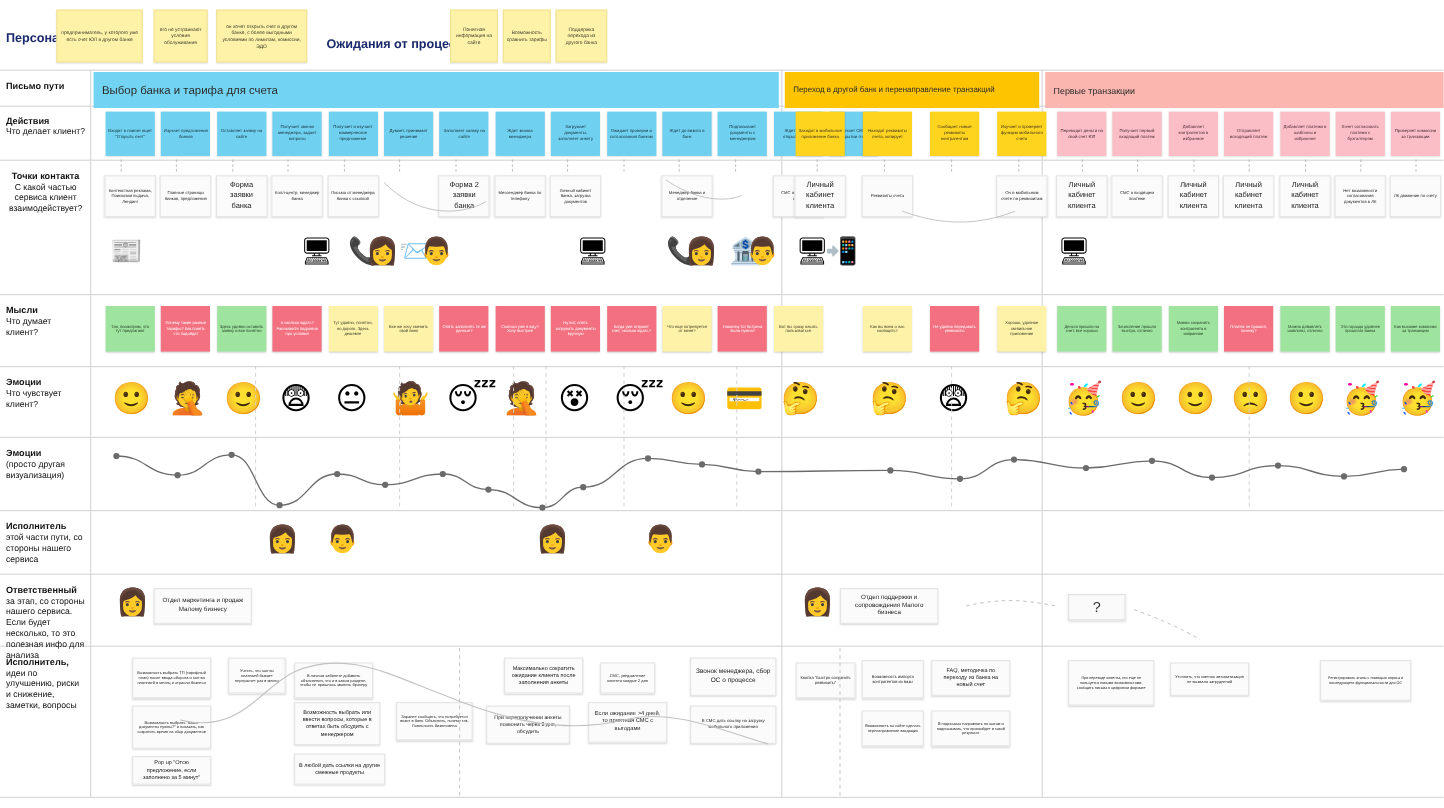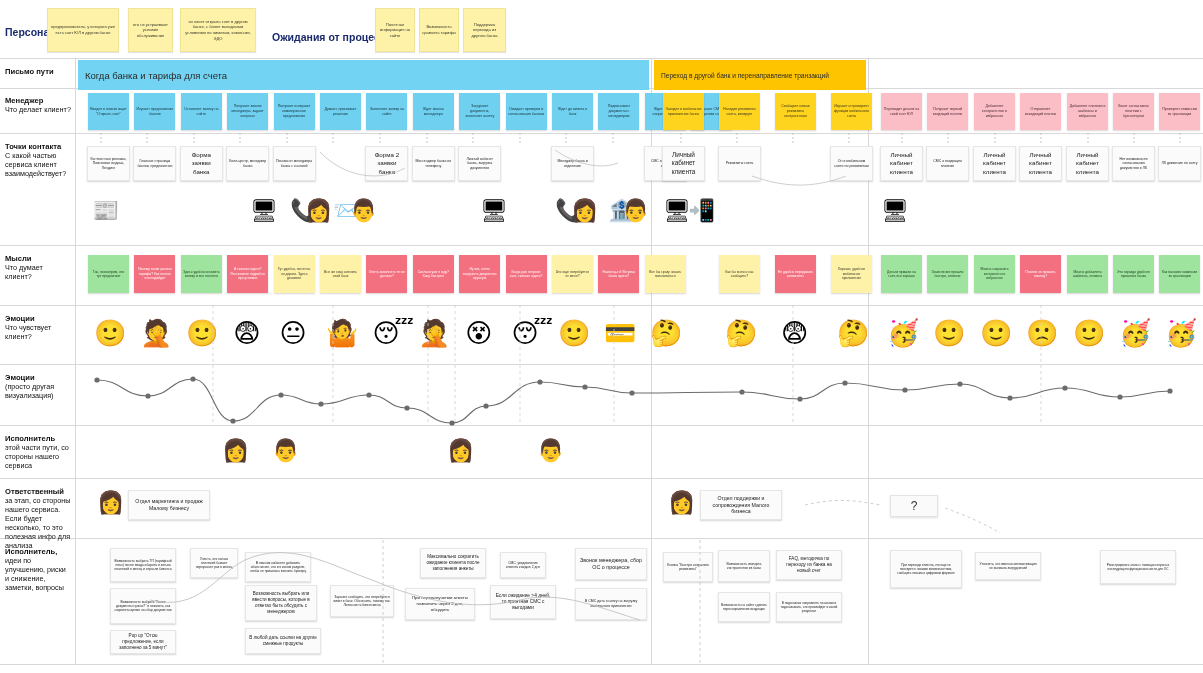--- a/index.html
+++ b/index.html
@@ -108,24 +108,24 @@
   <div class="hline" style="top:664px;"></div>
 
   <div class="vline" style="left:75px;top:58px;height:606px;"></div>
   <div class="vline" style="left:651px;top:58px;height:606px;"></div>
   <div class="vline" style="left:868px;top:58px;height:606px;"></div>
 
   <div class="rowlabel" style="top:63px;">
     <b>Письмо пути</b>
   </div>
   <div class="rowlabel" style="top:92px;">
-    <b>Менеджер</b>
+    <b>Действия</b>
     <span>Что делает клиент?</span>
   </div>
-  <div class="rowlabel" style="top:138px;">
+  <div class="rowlabel" style="top:138px;text-align:center;">
     <b>Точки контакта</b>
     <span>С какой частью сервиса клиент взаимодействует?</span>
   </div>
   <div class="rowlabel" style="top:250px;">
     <b>Мысли</b>
     <span>Что думает клиент?</span>
   </div>
   <div class="rowlabel" style="top:310px;">
     <b>Эмоции</b>
     <span>Что чувствует клиент?</span>
@@ -140,22 +140,23 @@
   </div>
   <div class="rowlabel" style="top:483px;">
     <b>Ответственный</b>
     <span>за этап, со стороны нашего сервиса. Если будет несколько, то это полезная инфо для анализа</span>
   </div>
   <div class="rowlabel" style="top:543px;">
     <b>Исполнитель,</b>
     <span>идеи по улучшению, риски и снижение, заметки, вопросы</span>
   </div>
 
-  <div class="stagebar stage-blue" style="left:78px;top:60px;width:571px;">Когда банка и тарифа для счета</div>
+  <div class="stagebar stage-blue" style="left:78px;top:60px;width:571px;">Выбор банка и тарифа для счета</div>
   <div class="stagebar stage-yellow" style="left:654px;top:60px;width:212px;font-size:6.6px;">Переход в другой банк и перенаправление транзакций</div>
+  <div class="stagebar stage-pink" style="left:871px;top:60px;width:332px;font-size:7.4px;">Первые транзакции</div>
 
   <div id="actions-layer">
       <div class="card c-blue" style="left: 88px; top: 93px; width: 41px; height: 37px; font-size: 3.6px; line-height: 1.3;">Входит в поиске ищет "Открыть счет"</div>
       <div class="card c-blue" style="left: 134.4px; top: 93px; width: 41px; height: 37px; font-size: 3.6px; line-height: 1.3;">Изучает предложения банков</div>
       <div class="card c-blue" style="left: 180.8px; top: 93px; width: 41px; height: 37px; font-size: 3.6px; line-height: 1.3;">Оставляет заявку на сайте</div>
       <div class="card c-blue" style="left: 227.2px; top: 93px; width: 41px; height: 37px; font-size: 3.6px; line-height: 1.3;">Получает звонок менеджера, задает вопросы</div>
       <div class="card c-blue" style="left: 273.6px; top: 93px; width: 41px; height: 37px; font-size: 3.6px; line-height: 1.3;">Получает и изучает коммерческое предложение</div>
       <div class="card c-blue" style="left: 320px; top: 93px; width: 41px; height: 37px; font-size: 3.6px; line-height: 1.3;">Думает, принимает решение</div>
       <div class="card c-blue" style="left: 366.4px; top: 93px; width: 41px; height: 37px; font-size: 3.6px; line-height: 1.3;">Заполняет заявку на сайте</div>
       <div class="card c-blue" style="left: 412.8px; top: 93px; width: 41px; height: 37px; font-size: 3.6px; line-height: 1.3;">Ждет звонка менеджера</div>

